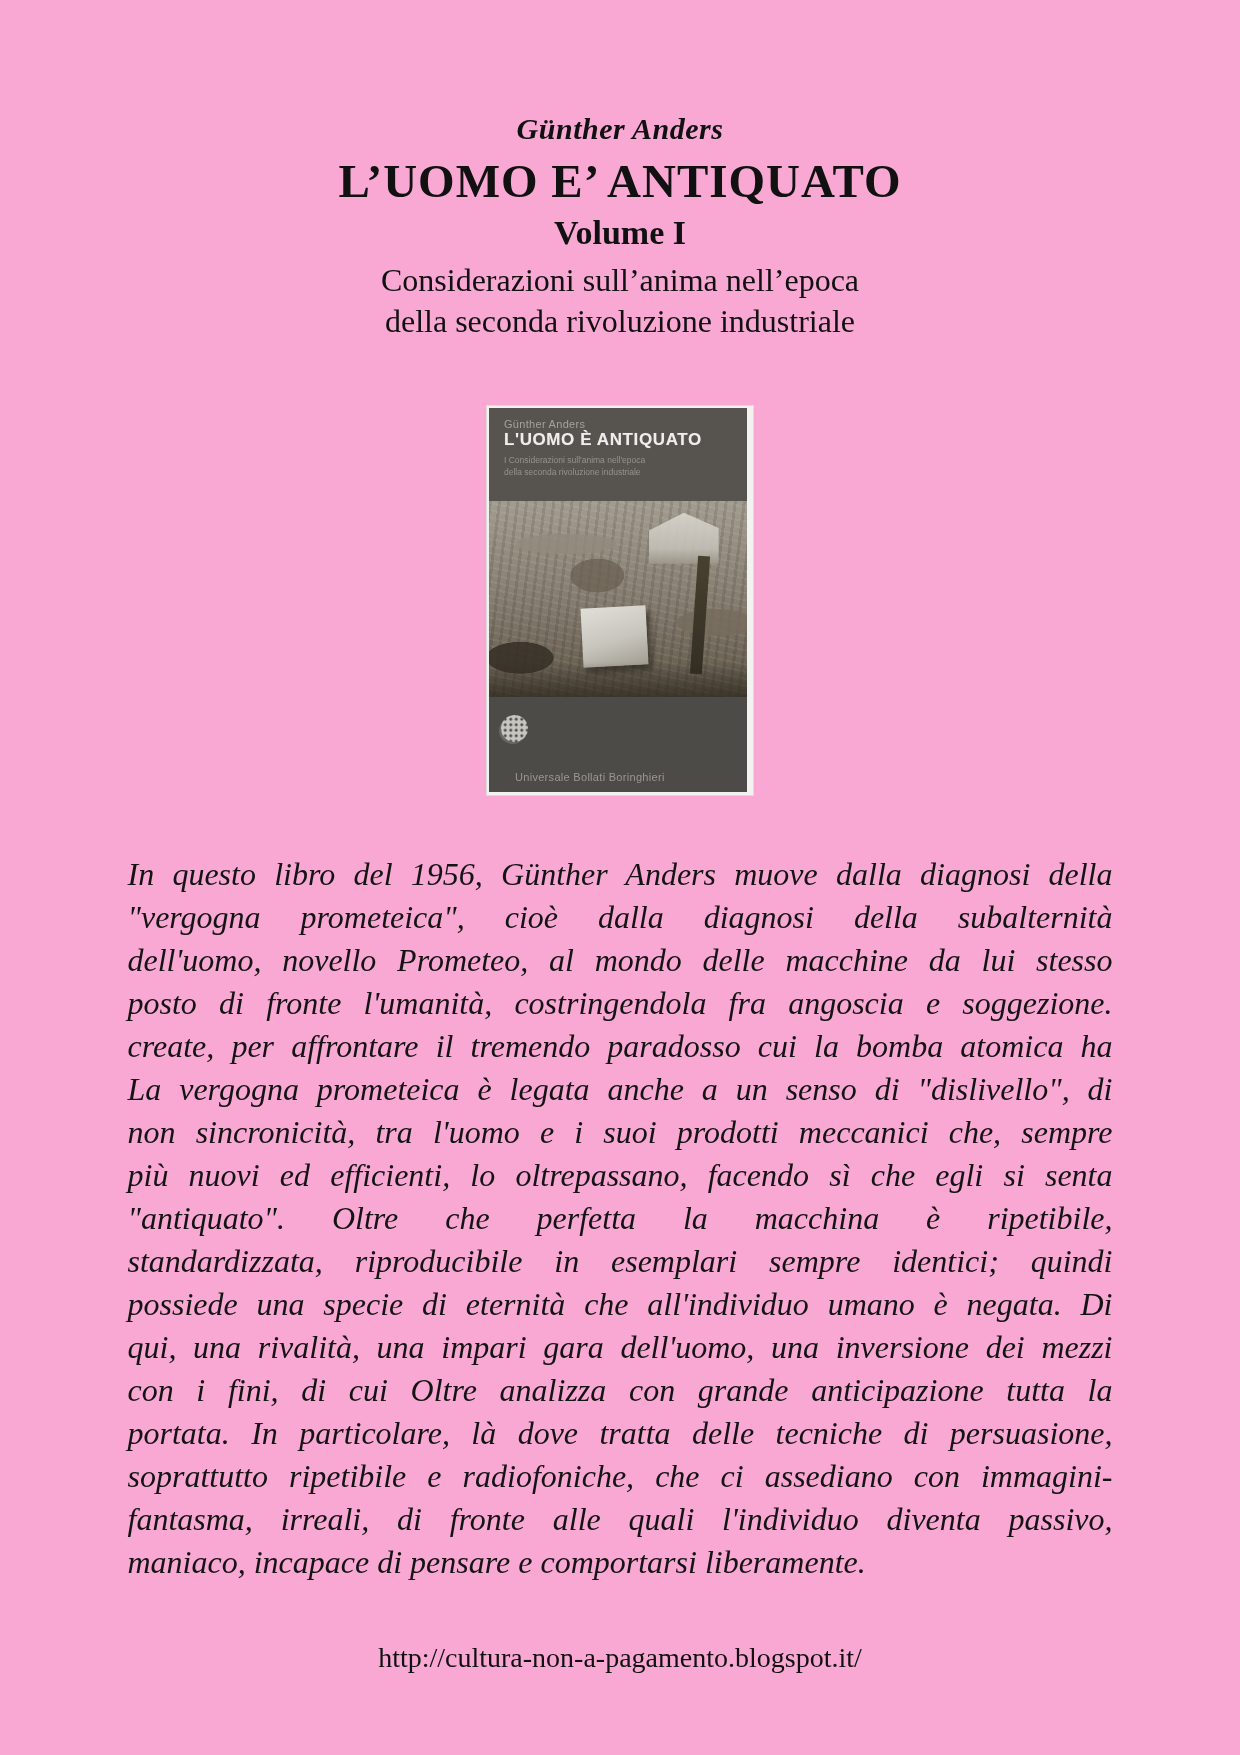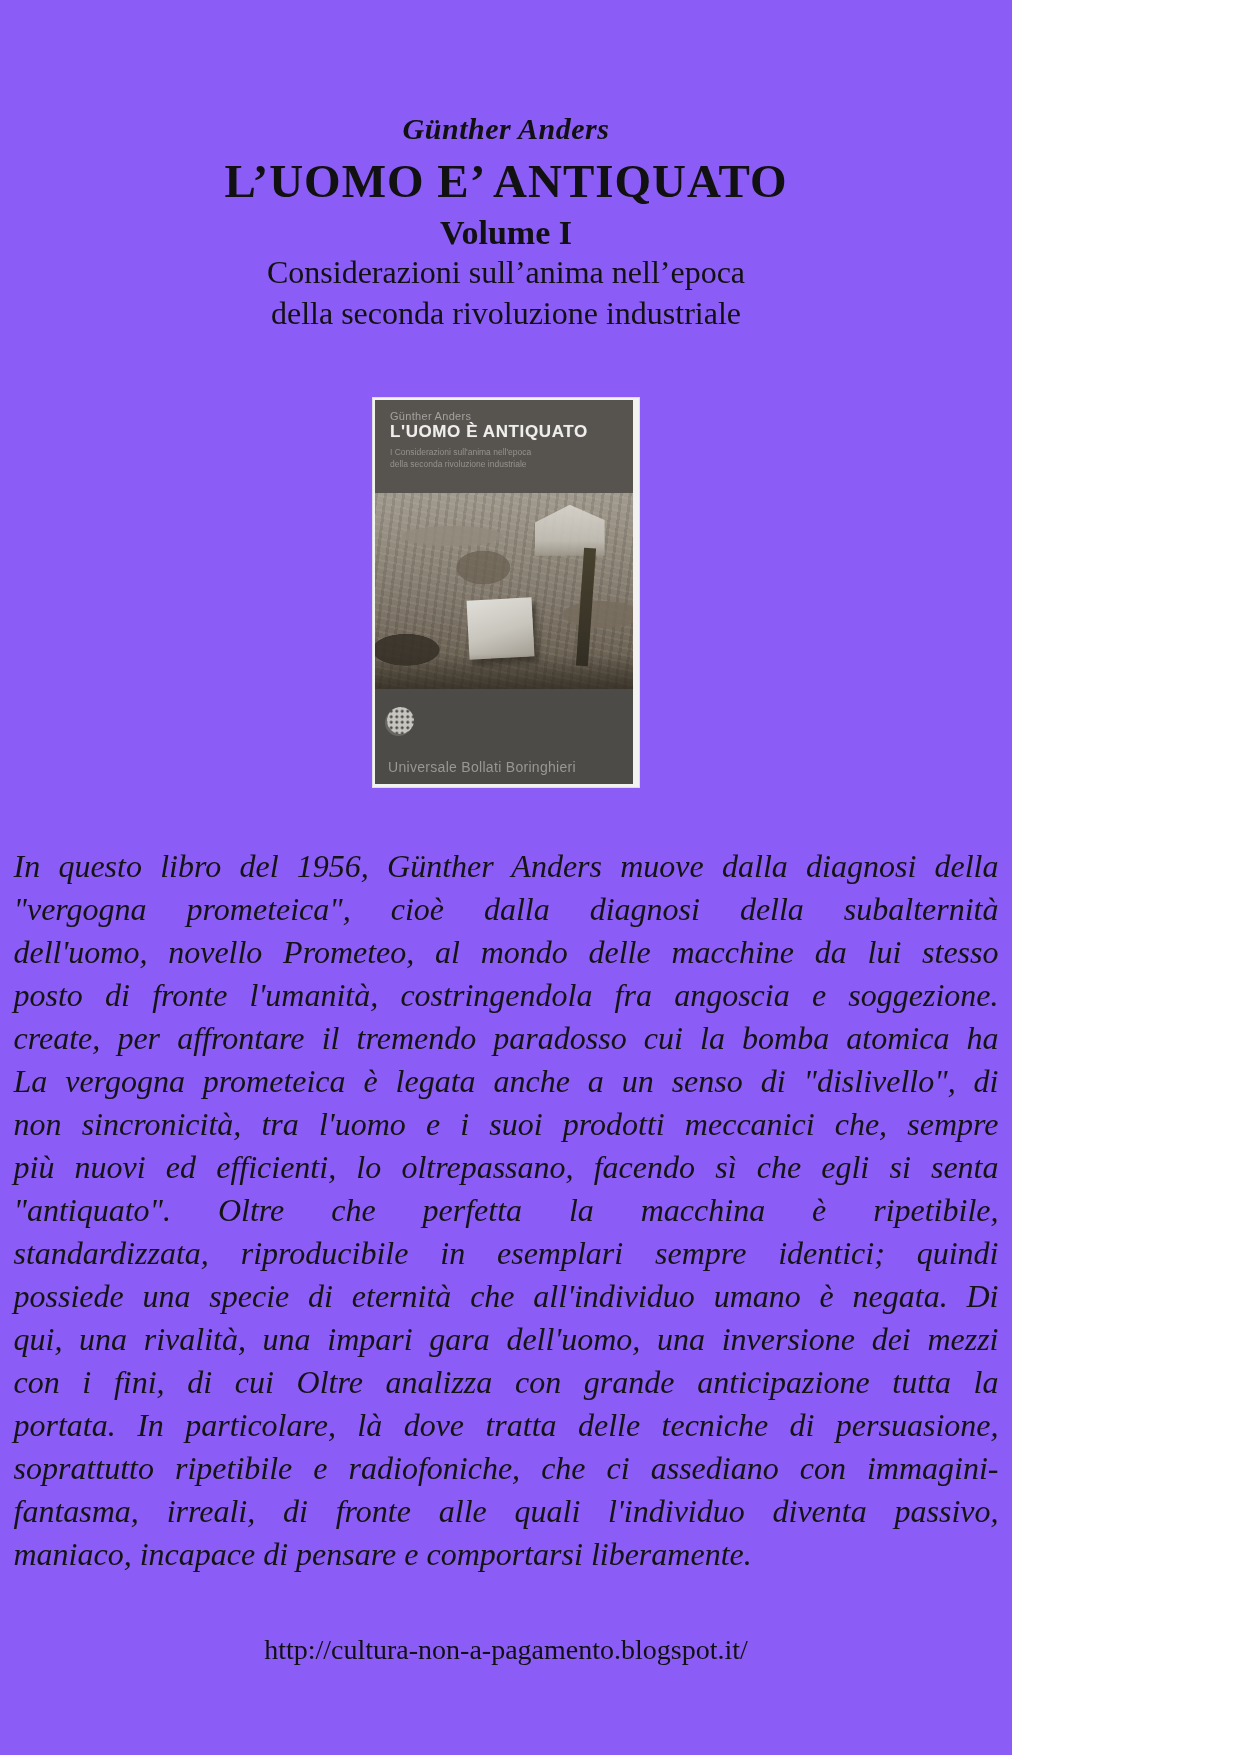--- a/index.html
+++ b/index.html
@@ -1,40 +1,40 @@
 <!DOCTYPE html>
 <html style="--band: #575450; --band_bottom: #4d4b48; --title_text: #efeeec; --small_text: #94928e;"><head>
 <meta charset="utf-8">
 <style>
   html, body { margin: 0; padding: 0; background: #ffffff; }
   .page {
     position: relative;
-    width: 1012px;
+    width: 1240px;
     height: 1755px;
-    background: #8b5cf6;
+    background: #f9a8d4;
     overflow: hidden;
     font-family: "Liberation Serif", serif;
     color: #111111;
   }
 
   
   .title-block { padding-top: 112px; text-align: center; }
   .book-author {
     font-size: 30px; font-weight: bold; font-style: italic;
     letter-spacing: 0.5px;
   }
   .book-title {
     margin-top: 8px;
     font-size: 47px; font-weight: bold; letter-spacing: 1px;
   }
   .volume-label {
     margin-top: 6px;
     font-size: 34px; font-weight: bold;
   }
-  .subtitle { font-size: 32px; line-height: 41px; }
+  .subtitle { margin-top: 8px; font-size: 32px; line-height: 41px; }
 
   
   .cover-wrap {
     width: 262px; margin: 64px auto 0;
     background: #f2f2f1;
     padding: 2px 2px 3px 2px;
     box-shadow: 0 0 0 1px #dcdcda;
   }
   .cover {
     width: 258px; height: 384px;
@@ -90,22 +90,22 @@
   .logo {
     position: absolute; left: 12px; top: 18px;
     width: 27px; height: 27px; border-radius: 50%;
     background-color: #c7c5c0;
     background-image: radial-gradient(circle, #4d4b48 1.2px, transparent 1.7px);
     background-size: 5.5px 5.5px;
     background-position: 1.5px 1.5px;
     box-shadow: -2px 2px 0 0 rgba(160,158,152,0.35);
   }
   .publisher {
-    position: absolute; left: 13px; bottom: 9px;
-    font-size: 14px; color: #999792; letter-spacing: 0.3px;
+    position: absolute; left: 26px; bottom: 9px;
+    font-size: 11px; color: #999792; letter-spacing: 0.3px;
   }
 
   
   .body-text {
     width: 985px;
     margin: 58px auto 0;
     font-style: italic;
     font-size: 32px;
     color: #141414;
   }

